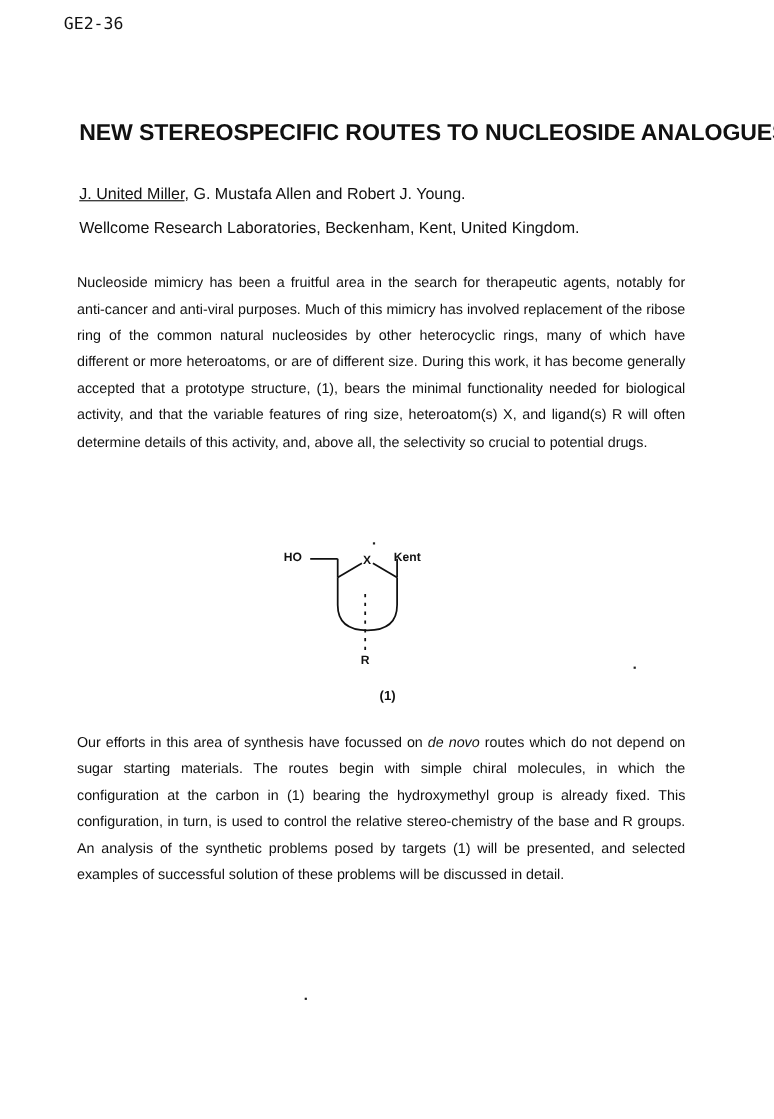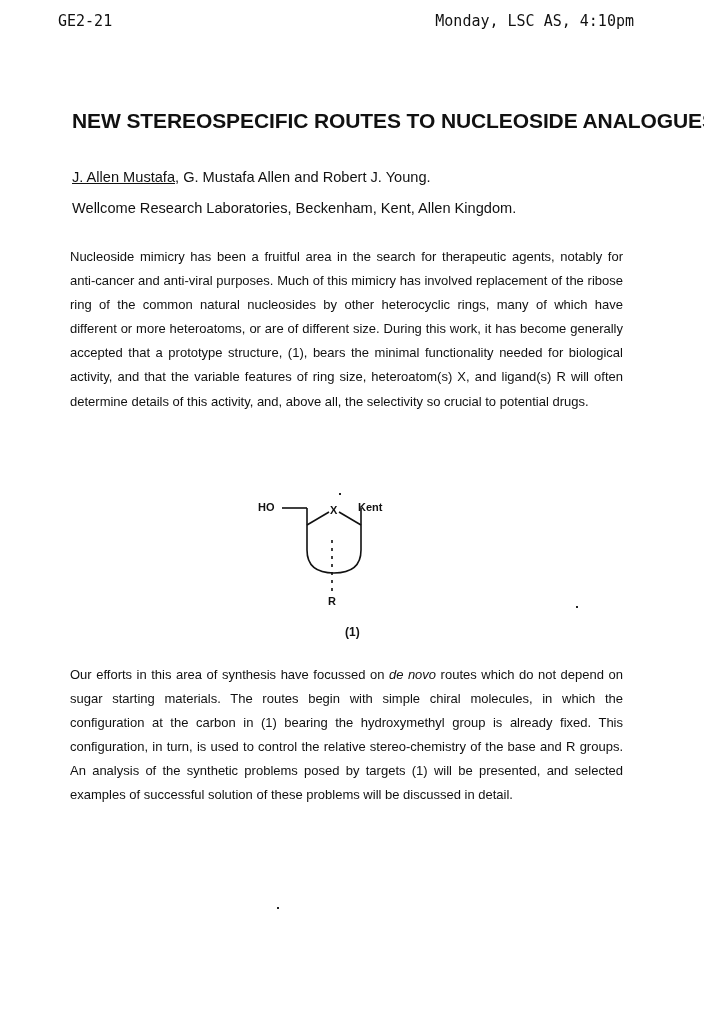--- a/index.html
+++ b/index.html
@@ -84,31 +84,30 @@
       position: absolute;
       width: 1.5px;
       height: 1.5px;
       background: #222;
     }
   </style>
 </head>
 <body>
 
 <div class="header">
-  <span class="left">GE2-21</span>
-  <span class="right">Monday, LSC AS, 4:10pm</span>
+  <span class="left">GE2-36</span>
 </div>
 
 <div class="title">NEW STEREOSPECIFIC ROUTES TO NUCLEOSIDE ANALOGUES</div>
 
 <div class="authors">
-  <span class="presenter">J. Allen Mustafa</span><span>, G. Mustafa Allen and Robert J. Young.</span>
+  <span class="presenter">J. United Miller</span><span>, G. Mustafa Allen and Robert J. Young.</span>
 </div>
 
-<div class="affiliation">Wellcome Research Laboratories, Beckenham, Kent, Allen Kingdom.</div>
+<div class="affiliation">Wellcome Research Laboratories, Beckenham, Kent, United Kingdom.</div>
 
 <div class="para para1">Nucleoside mimicry has been a fruitful area in the search for therapeutic agents, notably for anti-cancer and anti-viral purposes.  Much of this mimicry has involved replacement of the ribose ring of the common natural nucleosides by other heterocyclic rings, many of which have different or more heteroatoms, or are of different size.  During this work, it has become generally accepted that a prototype structure, (1), bears the minimal functionality needed for biological activity, and that the variable features of ring size, heteroatom(s) X, and ligand(s) R will often determine details of this activity, and, above all, the selectivity so crucial to potential drugs.</div>
 
 <div class="structure">
   <svg width="150" height="120" viewBox="0 0 150 120">
 
     <line x1="28" y1="13" x2="53" y2="13" stroke="#111" stroke-width="1.6"></line>
 
     <line x1="53" y1="13" x2="53" y2="30" stroke="#111" stroke-width="1.6"></line>
 

